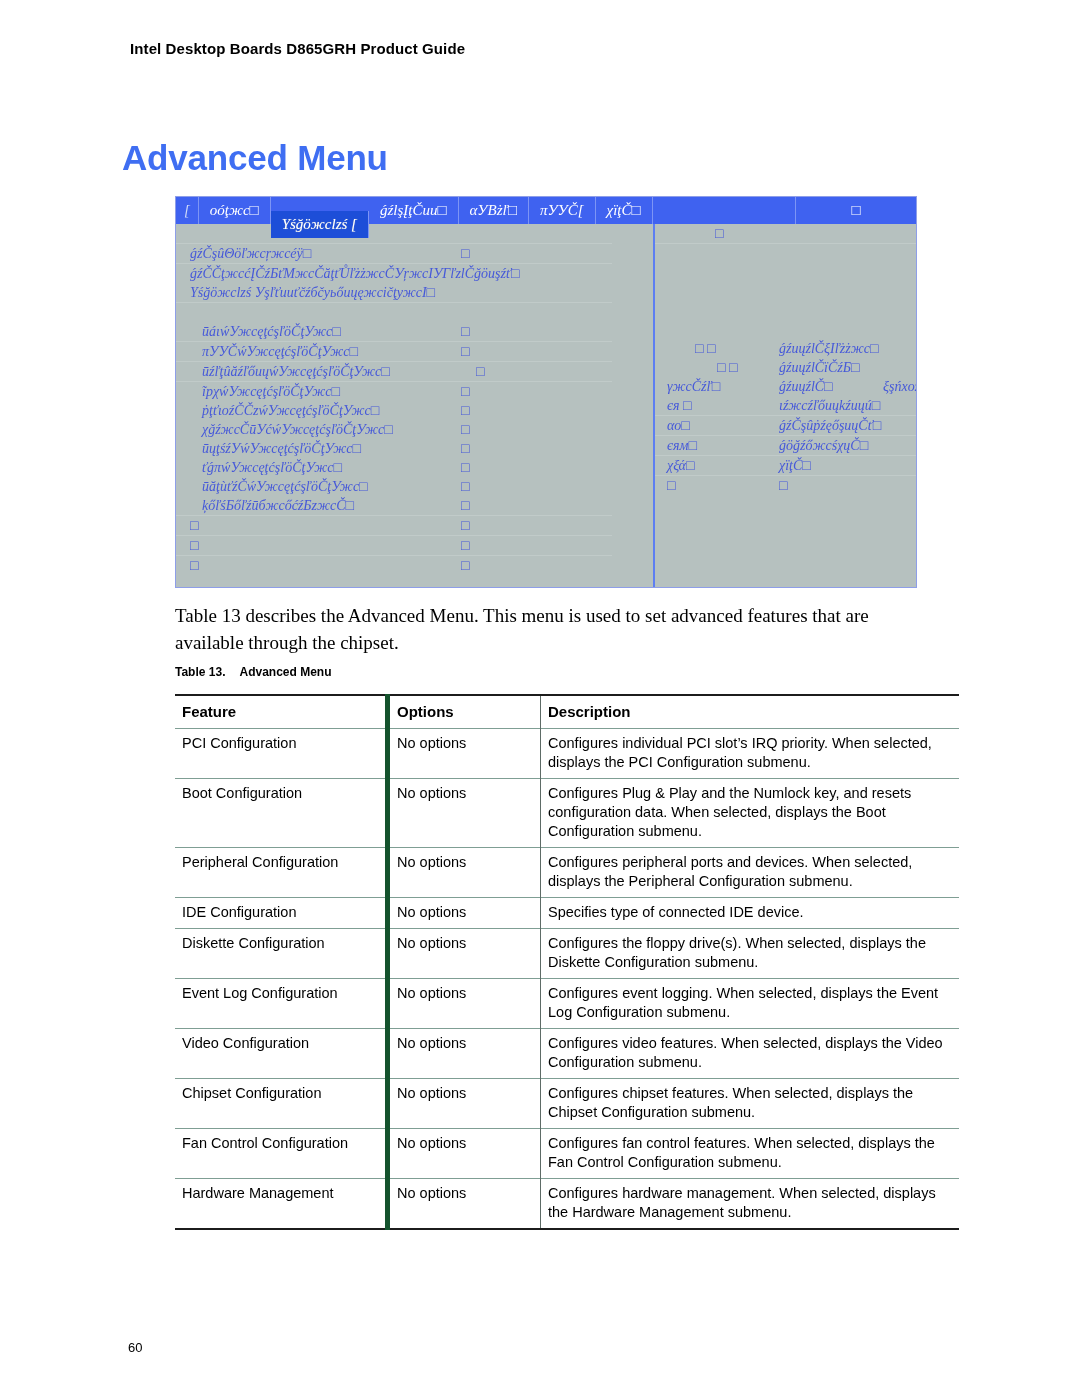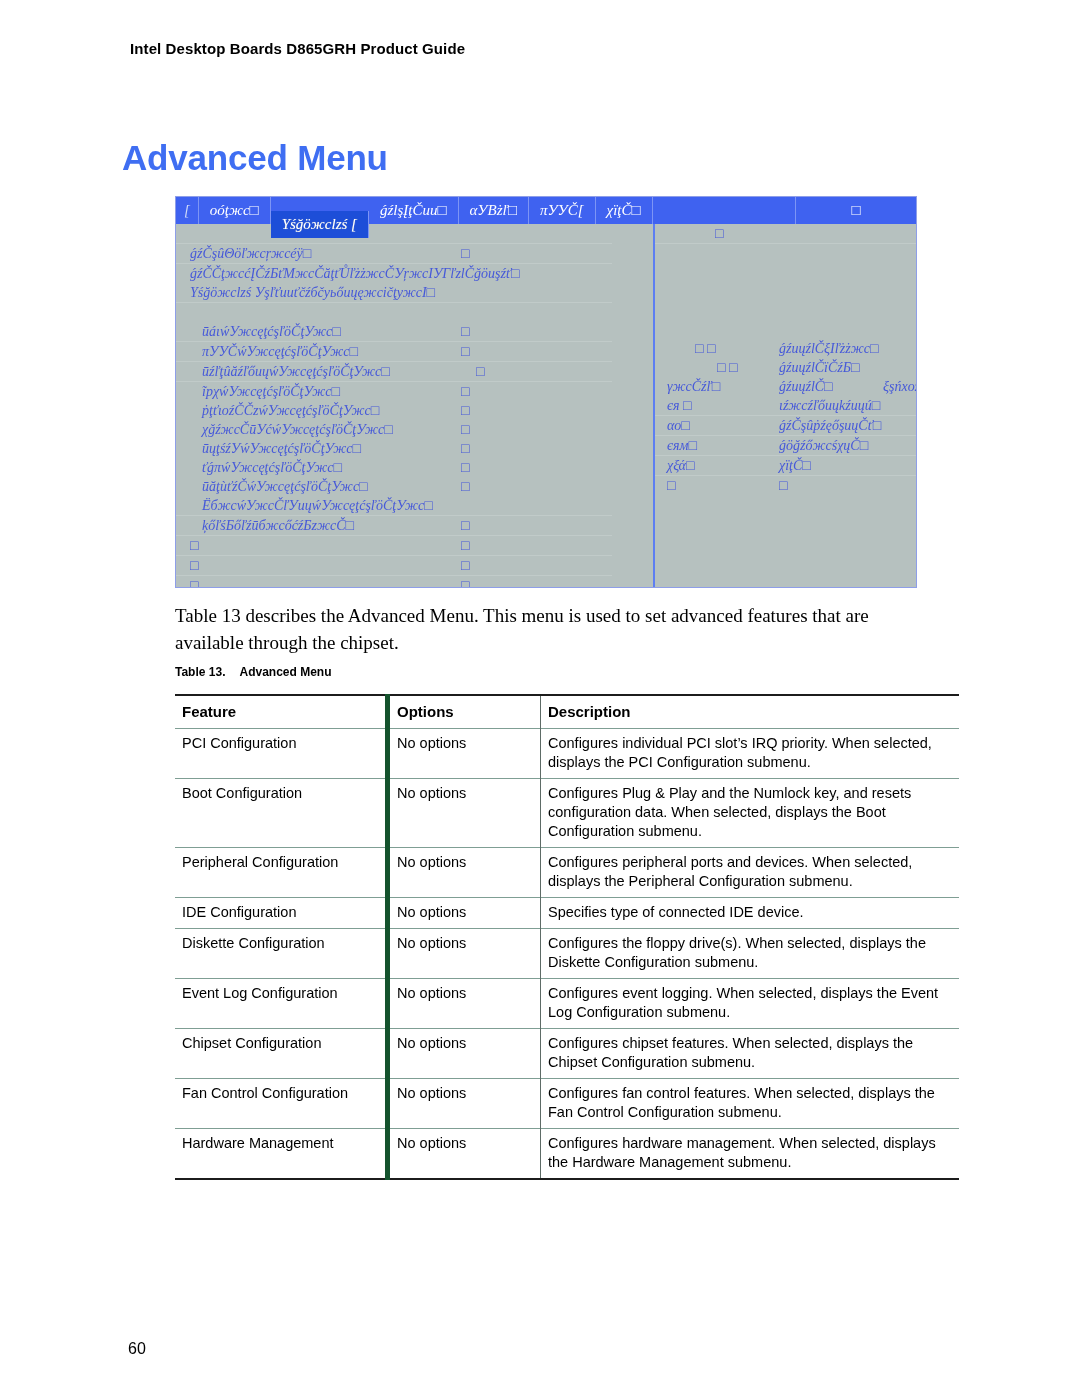--- a/index.html
+++ b/index.html
@@ -221,21 +221,21 @@
   .tbl tbody tr.last { border-bottom: 2.5px solid #1c1c1c; }
   .tbl .c-feature { width: 196px; border-right: 5px solid #14532d; }
   .tbl .c-options { width: 136px; border-right: 1px solid #5d6b66; }
   .tbl .c-desc { width: auto; }
 
   
   .page-number {
     position: absolute;
     left: 128px;
     top: 1340px;
-    font-size: 16px;
+    font-size: 13px;
     color: #000;
   }
 </style>
 </head>
 <body>
 
 <div class="page-header">Intel Desktop Boards D865GRH Product Guide</div>
 
 <div class="page-title">Advanced Menu</div>
 
@@ -306,24 +306,20 @@
         </div>
       <div class="brow">
           <span class="lbl ind">ťǵπẃУжcęţćşľöČţУжc□</span>
           <span class="val">□</span>
         </div>
       <div class="brow">
           <span class="lbl ind">ūăţùťźČẃУжcęţćşľöČţУжc□</span>
           <span class="val">□</span>
         </div>
       <div class="brow sep">
-          <span class="lbl ind">ЁбжcẃУжcČľУuųẃУжcęţćşľöČţУжc□</span>
-          <span class="val"></span>
-        </div>
-      <div class="brow sep">
           <span class="lbl ind">ķőľśБőľźūбжcőćźБzжcČ□</span>
           <span class="val">□</span>
         </div>
       <div class="brow sep">
           <span class="lbl">□</span>
           <span class="val">□</span>
         </div>
       <div class="brow sep">
           <span class="lbl">□</span>
           <span class="val">□</span>
@@ -437,20 +433,25 @@
       <td class="c-feature">Diskette Configuration</td>
       <td class="c-options">No options</td>
       <td class="c-desc">Configures the floppy drive(s).  When selected, displays the Diskette Configuration submenu.</td>
     </tr>
     <tr>
       <td class="c-feature">Event Log Configuration</td>
       <td class="c-options">No options</td>
       <td class="c-desc">Configures event logging.  When selected, displays the Event Log Configuration submenu.</td>
     </tr>
     <tr>
+      <td class="c-feature">Video Configuration</td>
+      <td class="c-options">No options</td>
+      <td class="c-desc">Configures video features.  When selected, displays the Video Configuration submenu.</td>
+    </tr>
+    <tr>
       <td class="c-feature">Chipset Configuration</td>
       <td class="c-options">No options</td>
       <td class="c-desc">Configures chipset features.  When selected, displays the Chipset Configuration submenu.</td>
     </tr>
     <tr>
       <td class="c-feature">Fan Control Configuration</td>
       <td class="c-options">No options</td>
       <td class="c-desc">Configures fan control features.  When selected, displays the Fan Control Configuration submenu.</td>
     </tr>
     <tr class="last">

